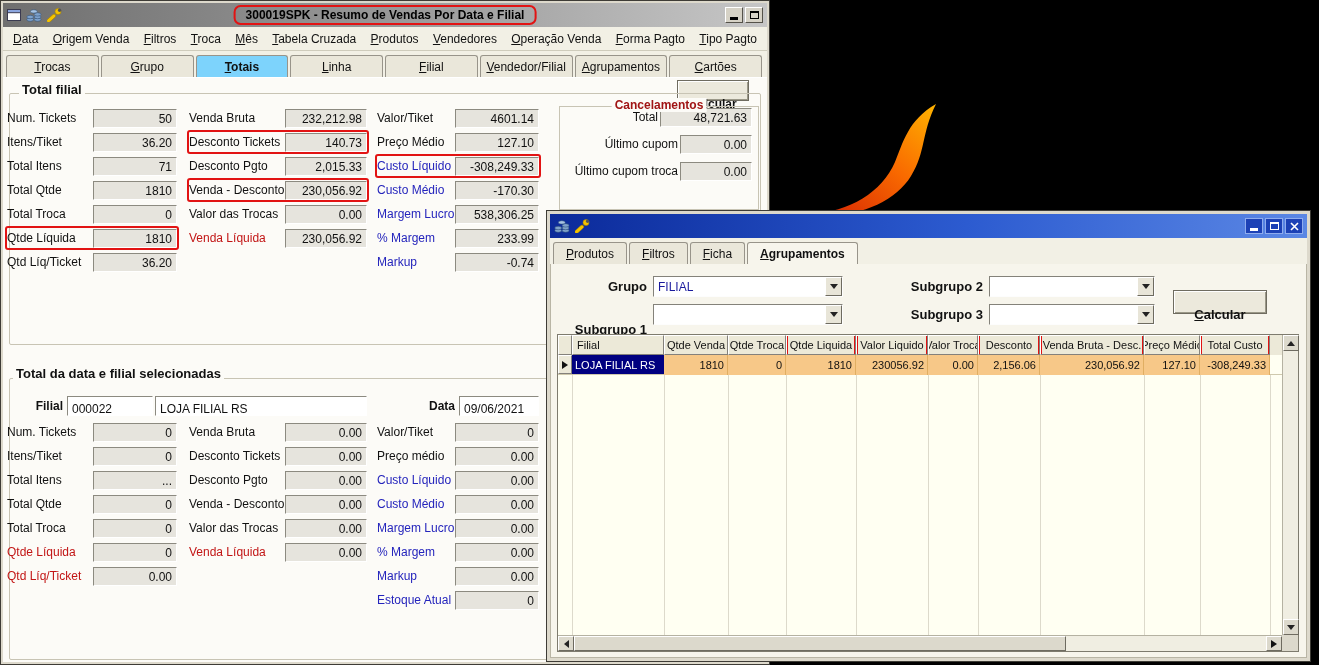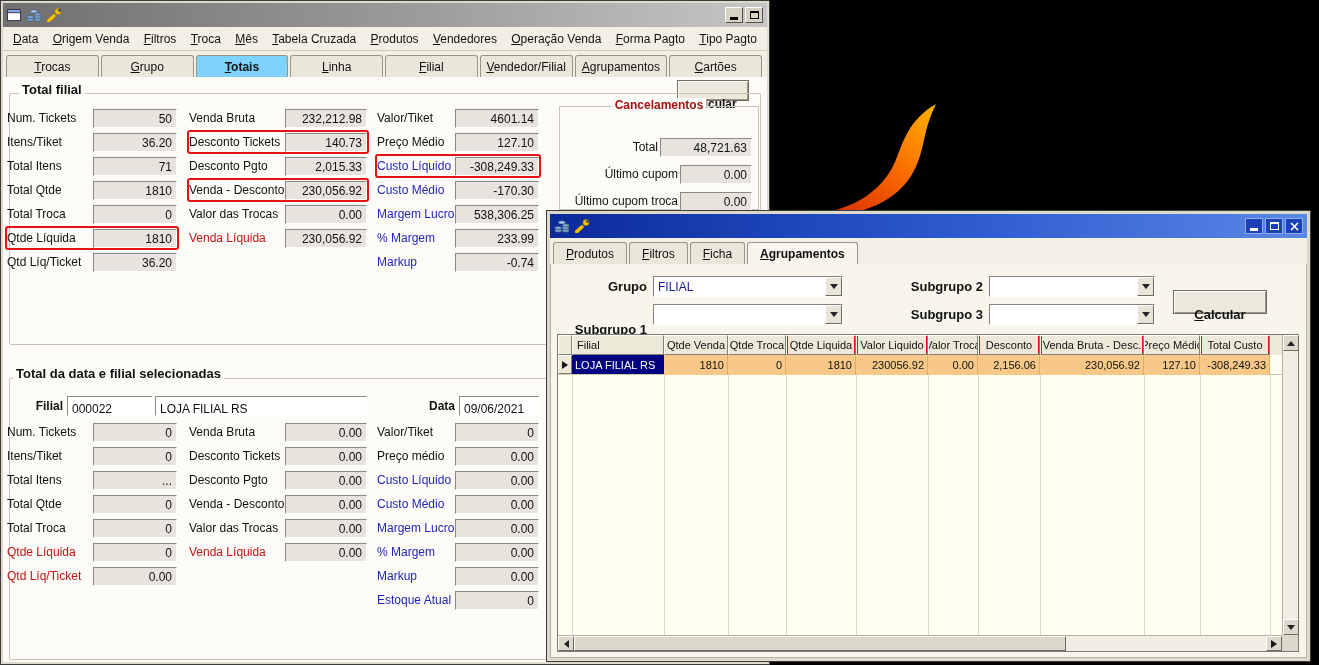--- a/index.html
+++ b/index.html
@@ -53,21 +53,21 @@
 .frow{display:flex;align-items:center;height:20px;margin-bottom:4px}
 .flabel{padding-right:2px;white-space:nowrap}
 .fbox{height:19px;background:#E6E4DD;border:1px solid;border-color:#8C8A80 #FFF #FFF #8C8A80;text-align:right;padding:2px 4px;overflow:hidden;white-space:nowrap}
 .c1 .flabel,.b1 .flabel{width:86px}.c1 .fbox,.b1 .fbox{width:84px}
 .c2 .flabel,.b2 .flabel{width:96px}.c2 .fbox,.b2 .fbox{width:82px}
 .c3 .flabel,.b3 .flabel{width:78px}.c3 .fbox,.b3 .fbox{width:84px}
 .cancel{position:absolute;left:556px;top:28px;width:200px;height:104px;border:1px solid #C8C4B4;z-index:1}
 .cancel .grouptitle{left:50%;transform:translateX(-50%);top:-9px;color:#A01414;font-size:12px}
 .cancel .frow{justify-content:flex-end;margin:0 6px 7px 0}
 .cancel .fbox{width:72px}
-.cancel [data-repeat] .frow:first-child{margin-top:30px}
+.cancel [data-repeat] .frow:first-child{margin-top:0}
 .cancel [data-repeat] .frow:first-child .fbox{width:92px}
 .btn{position:absolute;display:block;background:#ECE9DC;border:1px solid #6F6C60;box-shadow:inset 1px 1px 0 #FFF,inset -1px -1px 0 #9B9888;text-align:center;font-weight:bold;padding-top:16px;cursor:default}
 .btn::first-letter{text-decoration:underline}
 .wbox{position:absolute;height:20px;background:#FFF;border:1px solid;border-color:#8C8A80 #FFF #FFF #8C8A80;padding:5px 4px;white-space:nowrap;overflow:hidden}
 .blabel{position:absolute;display:block;font-weight:bold;text-align:right;white-space:nowrap}
 
 
 .panel{position:relative;flex:1;background:#F7F5EC;border:1px solid #B9B5A5;border-top:none;overflow:hidden}
 .panel .blabel{font-size:13px}
 .combo{position:absolute;height:21px;background:#FFF;border:1px solid;border-color:#84827A #FDFDFD #FDFDFD #84827A;display:flex;align-items:center;padding-left:4px}
@@ -153,20 +153,23 @@
             <ellipse cx="11.6" cy="5.4" rx="3.4" ry="1.7"></ellipse>
             <ellipse cx="7.8" cy="2.4" rx="3.4" ry="1.7" fill="#A8C4E4"></ellipse>
           </g>
         </svg>
       <svg width="15" height="14" viewBox="0 0 15 14">
           <rect x="-1" y="9" width="11" height="3.4" rx="1.6" fill="#F5C400" stroke="#A88600" stroke-width="0.6" transform="rotate(-42 4 11)"></rect>
           <circle cx="11" cy="3.6" r="3" fill="#F5C400" stroke="#A88600" stroke-width="0.6"></circle>
           <circle cx="12.6" cy="2.2" r="1.7" fill="#555"></circle>
         </svg>
     </div>
+    <div class="title-center">
+      <span class="annotbox"><span>300019SPK - Resumo de Vendas Por Data e Filial</span></span>
+    </div>
     <div class="tb-btns">
       <span class="wbtn">
           <span class="g-min"></span>
         </span>
       <span class="wbtn">
           <span class="g-max"></span>
         </span>
     </div>
   </div>
 

